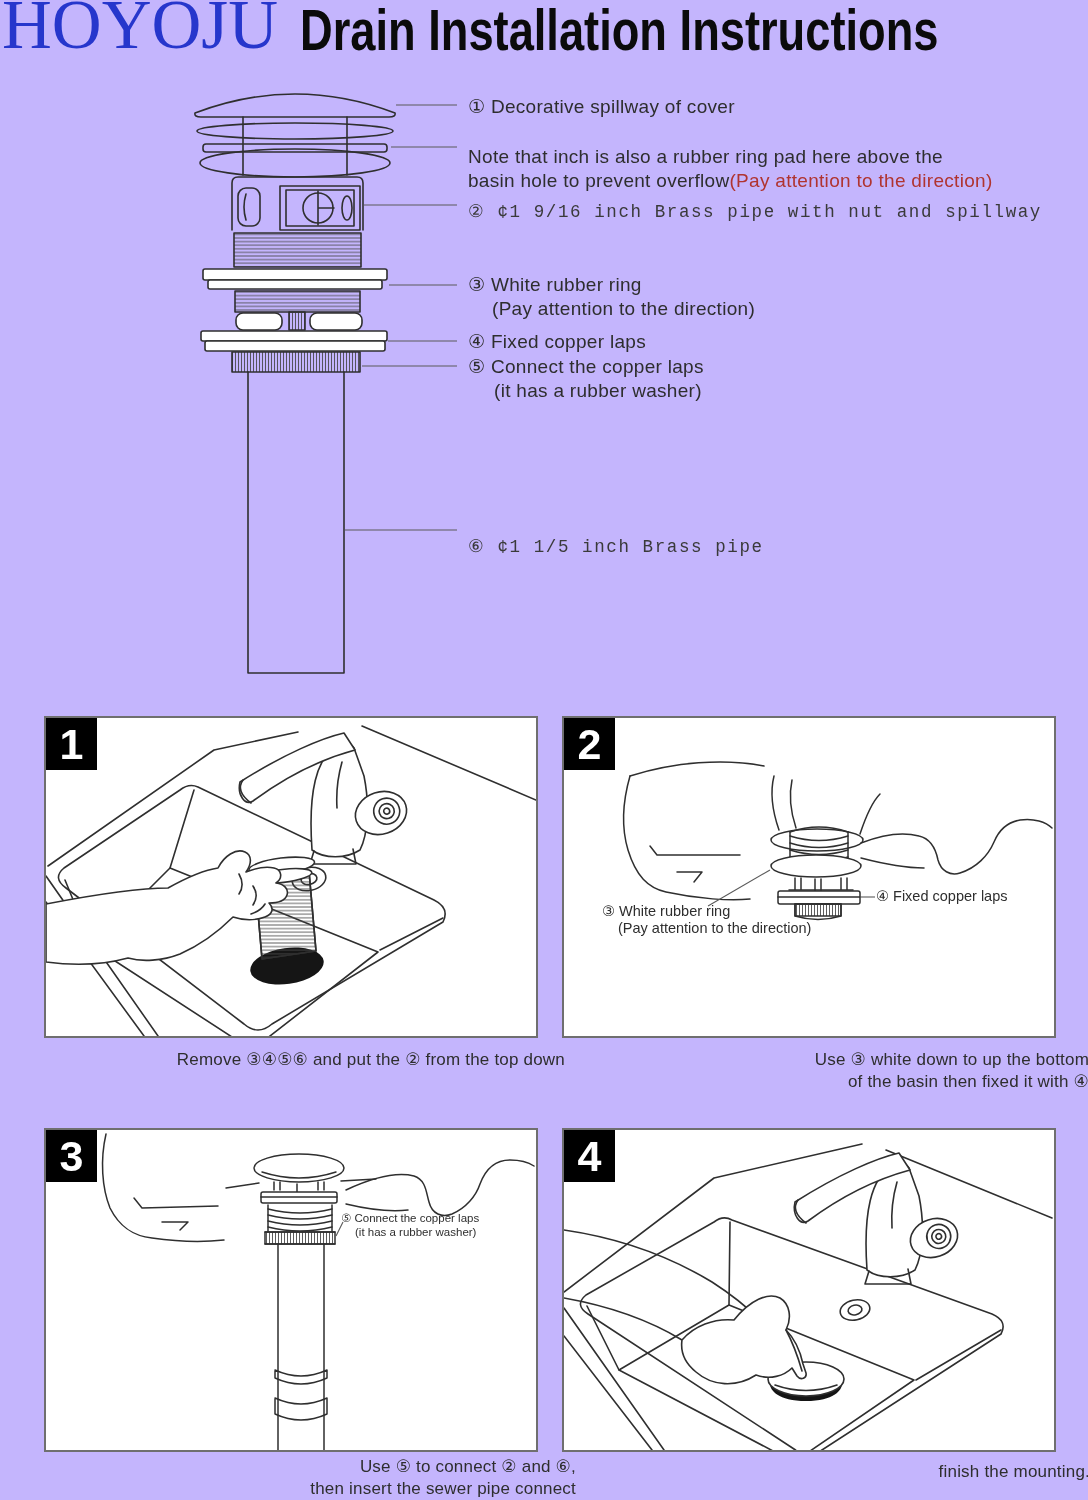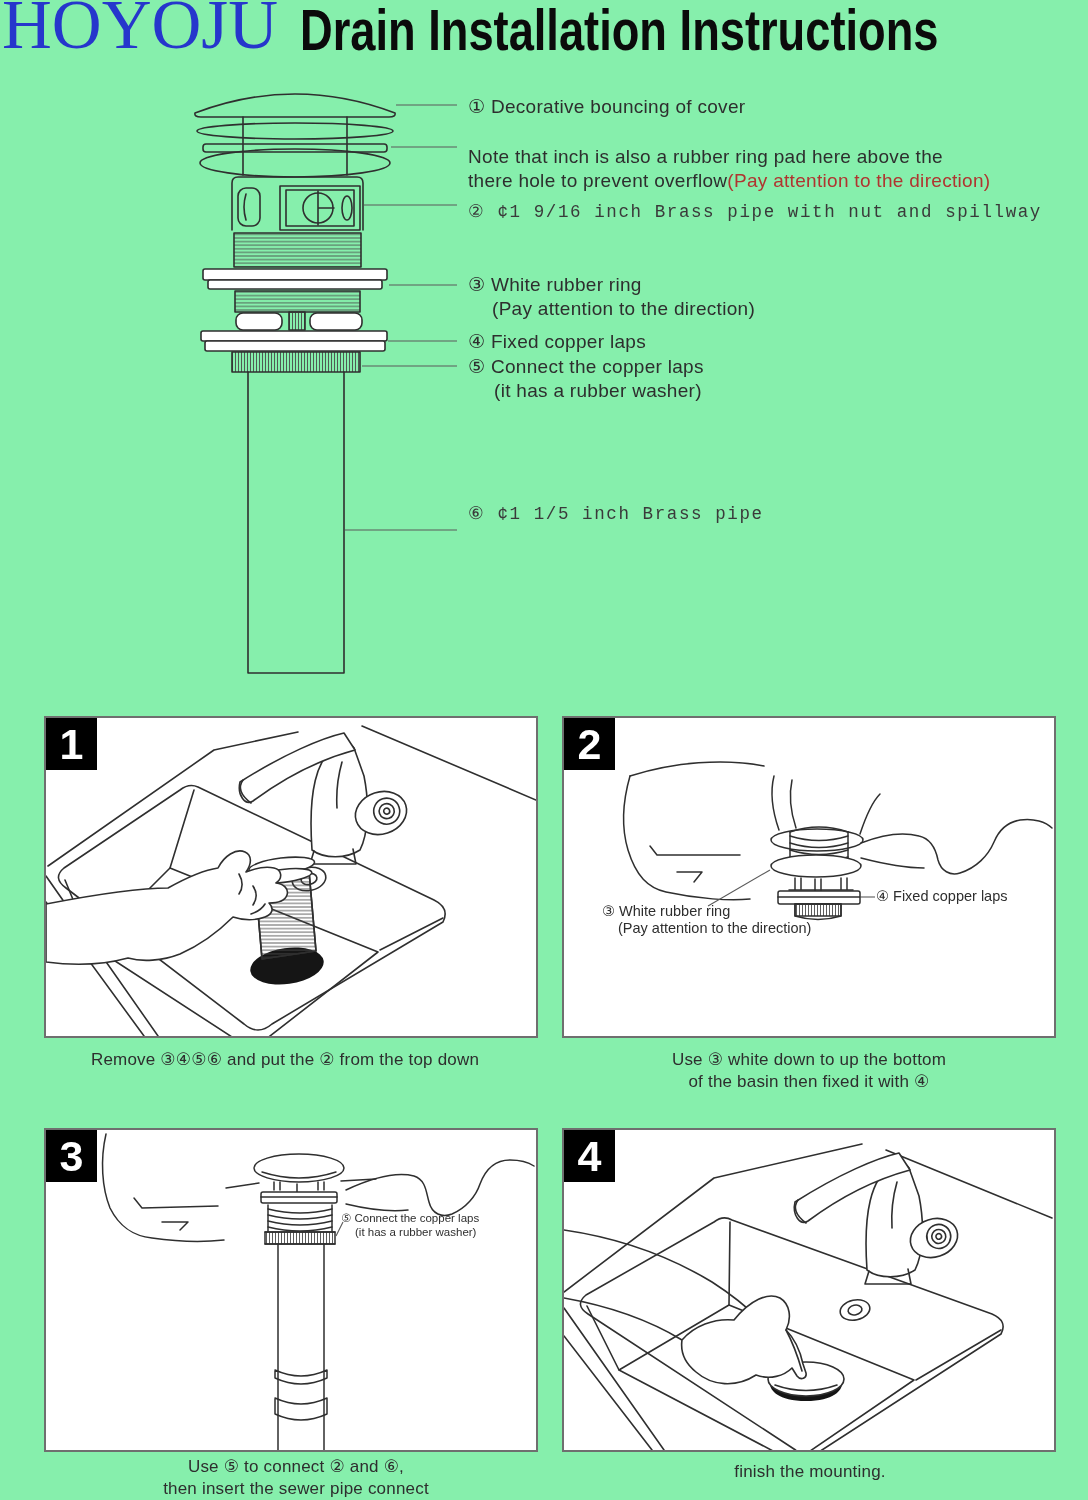--- a/index.html
+++ b/index.html
@@ -1,35 +1,35 @@
 <!DOCTYPE html>
 <html><head>
 <meta charset="utf-8">
 <style>
   html,body{margin:0;padding:0;background:#fff;}
-  .page{position:relative;width:1088px;height:1500px;background:#86efac;overflow:hidden;
+  .page{position:relative;width:1088px;height:1500px;background:#c4b5fd;overflow:hidden;
         font-family:"Liberation Sans","DejaVu Sans",sans-serif;color:#2e2e2e;}
   
   .logo{position:absolute;left:2px;top:-9px;font-family:"Liberation Serif","DejaVu Serif",serif;
         font-size:69px;line-height:69px;color:#2636cc;white-space:nowrap;}
   .title{position:absolute;left:300px;top:1px;font-size:58px;line-height:58px;font-weight:700;
          letter-spacing:0px;white-space:nowrap;transform:scaleX(0.78);transform-origin:left top;color:#0b0b0b;}
   
   .plabel{position:absolute;left:468px;font-size:19px;line-height:23.5px;letter-spacing:.3px;
           white-space:nowrap;color:#2e2e2e;}
   .serif{font-family:Liberation Mono, monospace;font-size:17.5px;letter-spacing:1.6px;color:#3a3a3a;}
   .indent1{padding-left:30px;}
   .indent2{padding-left:24px;}
   .indent3{padding-left:26px;}
   .red{color:#b03430;}
   
   .stepbox{position:absolute;width:490px;height:318px;border:2px solid #6f6f6f;background:#fff;}
   .badge{position:absolute;left:0;top:0;width:51px;height:52px;background:#000;color:#fff;
          display:flex;align-items:center;justify-content:center;font-size:43px;font-weight:700;}
-  .cap{position:absolute;width:560px;text-align:center;font-size:17px;line-height:21.5px;
+  .cap{position:absolute;width:560px;text-align:right;font-size:17px;line-height:21.5px;
        letter-spacing:.2px;color:#2e2e2e;}
   .boxlabel{position:absolute;font-size:14.5px;line-height:17px;white-space:nowrap;color:#2e2e2e;}
   .boxlabel-sm{font-size:11.5px;line-height:14px;}
   svg{position:absolute;}
   svg *{vector-effect:non-scaling-stroke;}
 </style>
 </head>
 <body>
 
 <div class="page">
@@ -89,38 +89,38 @@
       <path d="M246,20 H307"></path>
       <path d="M241,62 H307"></path>
       <path d="M214,120 H307"></path>
       <path d="M239,200 H307"></path>
       <path d="M238,256 H307"></path>
       <path d="M212,281 H307"></path>
       <path d="M195,445 H307"></path>
     </g>
   </svg>
 
-  <div class="plabel" style="top:95px">① Decorative bouncing of cover</div>
+  <div class="plabel" style="top:95px">① Decorative spillway of cover</div>
   <div class="plabel" style="top:145px">
     <div>Note that inch is also a rubber ring pad here above the</div>
-    <div><span>there hole to prevent overflow</span><span class="red">(Pay attention to the direction)</span></div>
+    <div><span>basin hole to prevent overflow</span><span class="red">(Pay attention to the direction)</span></div>
   </div>
   <div class="plabel serif" style="top:201px">
     <div>② ¢1 9/16 inch Brass pipe with nut and spillway</div>
   </div>
   <div class="plabel" style="top:273px">
     <div>③ White rubber ring</div>
     <div class="indent2">(Pay attention to the direction)</div>
   </div>
   <div class="plabel" style="top:330px">④ Fixed copper laps</div>
   <div class="plabel" style="top:355px">
     <div>⑤ Connect the copper laps</div>
     <div class="indent3">(it has a rubber washer)</div>
   </div>
-  <div class="plabel serif" style="top:503px">⑥ ¢1 1/5 inch Brass pipe</div>
+  <div class="plabel serif" style="top:536px">⑥ ¢1 1/5 inch Brass pipe</div>
 
   <div class="stepbox" style="left:44px;top:716px">
     <div class="badge">1</div>
   </div>
   <svg style="left:46px;top:718px" width="490" height="318" viewBox="0 0 490 318">
     <g stroke="#2f2f2f" stroke-width="1.6" fill="none" stroke-linecap="round" stroke-linejoin="round">
       <path d="M2,148 L168,32 L252,14 M316,8 L490,82 M0,158 L112,318 M0,184 L98,318"></path>
       <path d="M152,69 L388,182 Q404,190 397,204 L226,306 Q212,318 198,306 L20,170 Q6,160 18,150 L134,72 Q143,65 152,69 Z"></path>
       <path d="M124,150 L332,234 L206,332 L46,228 Z"></path>
       <path d="M148,72 L124,150 M397,200 L334,232 M19,162 L46,228"></path>

